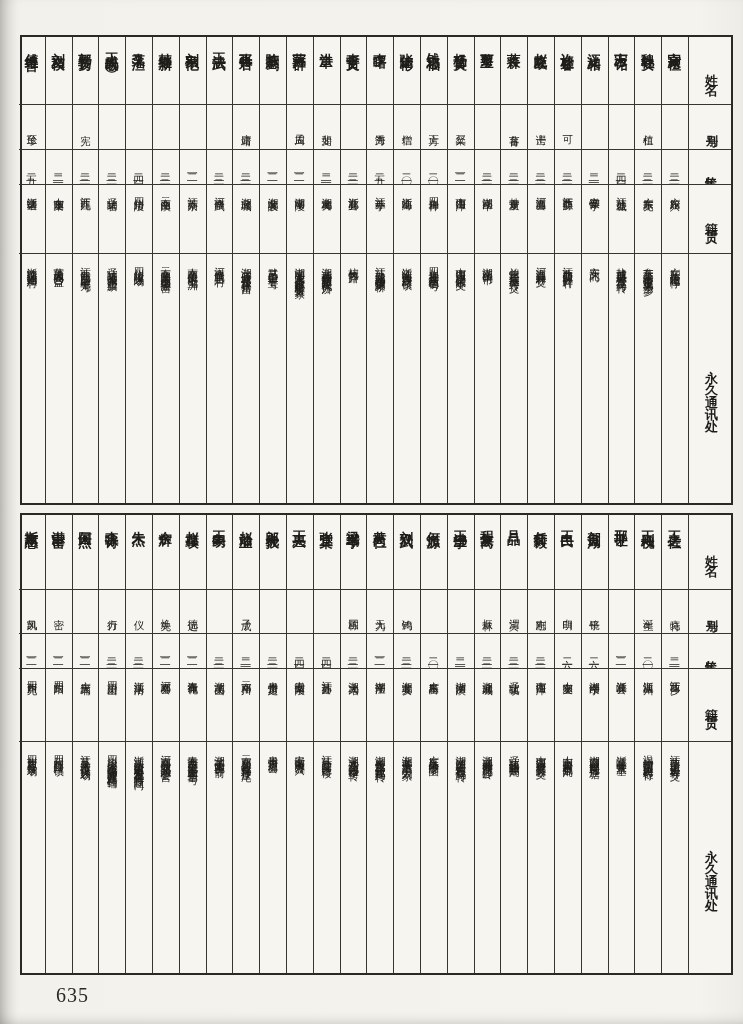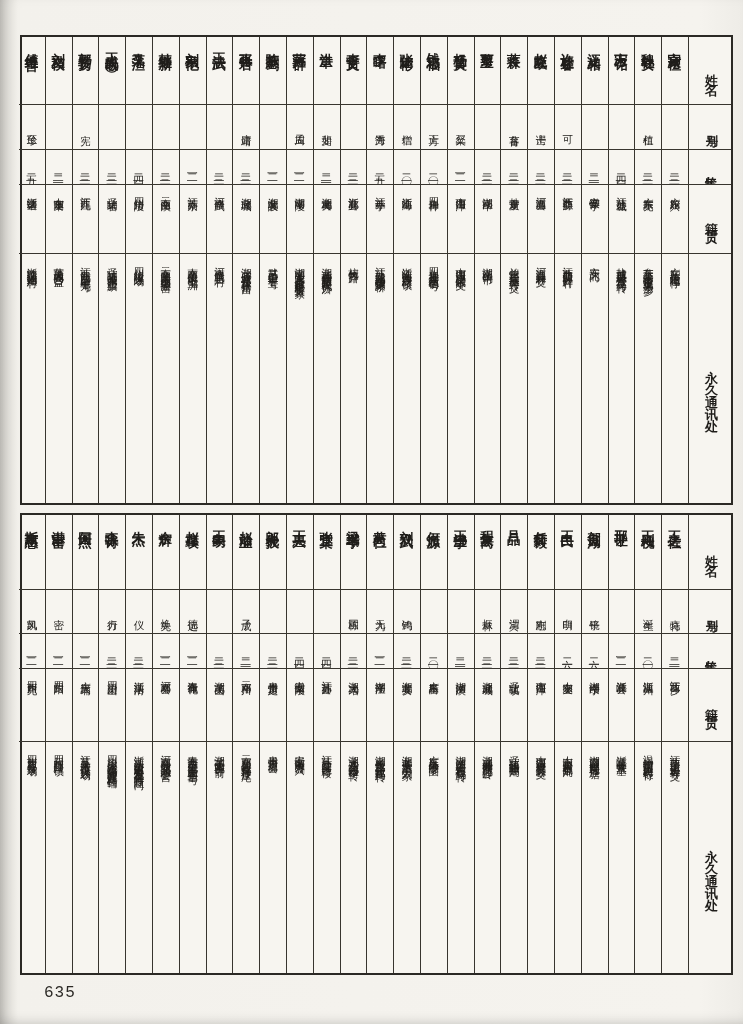--- a/index.html
+++ b/index.html
@@ -55,22 +55,22 @@
   .c-addr{font-size:10.5px;padding:5px 7.5px 0 0;letter-spacing:1.5px;}
 
   .label-col .cell{font-size:13px;font-weight:700;text-align:center;padding-right:13px;}
   .label-col .c-name{letter-spacing:.7em;}
   .label-col .c-alias{letter-spacing:.15em;font-size:12px;}
   .label-col .c-age{letter-spacing:.1em;font-size:12px;padding-right:14px;}
   .label-col .c-native{letter-spacing:.6em;}
   .label-col .c-addr{letter-spacing:.95em;padding-top:24px;}
 
   .page-number{
-    position:absolute;left:44px;top:984px;
-    font-size:16px;font-family:Liberation Mono, monospace;color:#2b2925;
+    position:absolute;left:56px;top:984px;
+    font-size:20px;font-family:Liberation Serif, serif;color:#2b2925;
     letter-spacing:1px;
   }
 </style>
 </head>
 <body>
 
 <div class="page">
 
   <div class="reg-table" id="table-top">
     <div class="col label-col">

